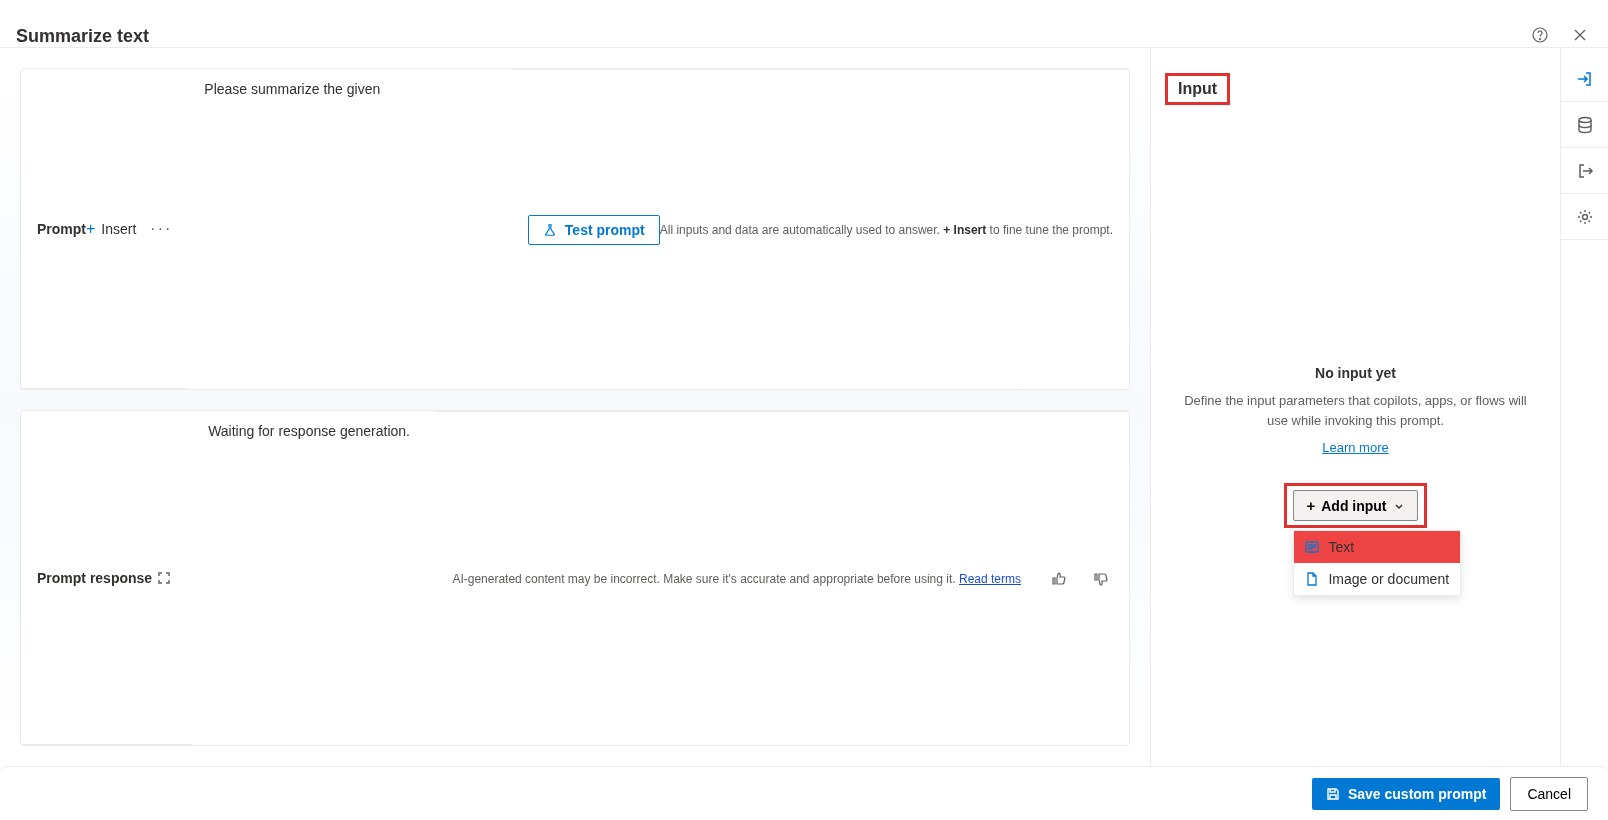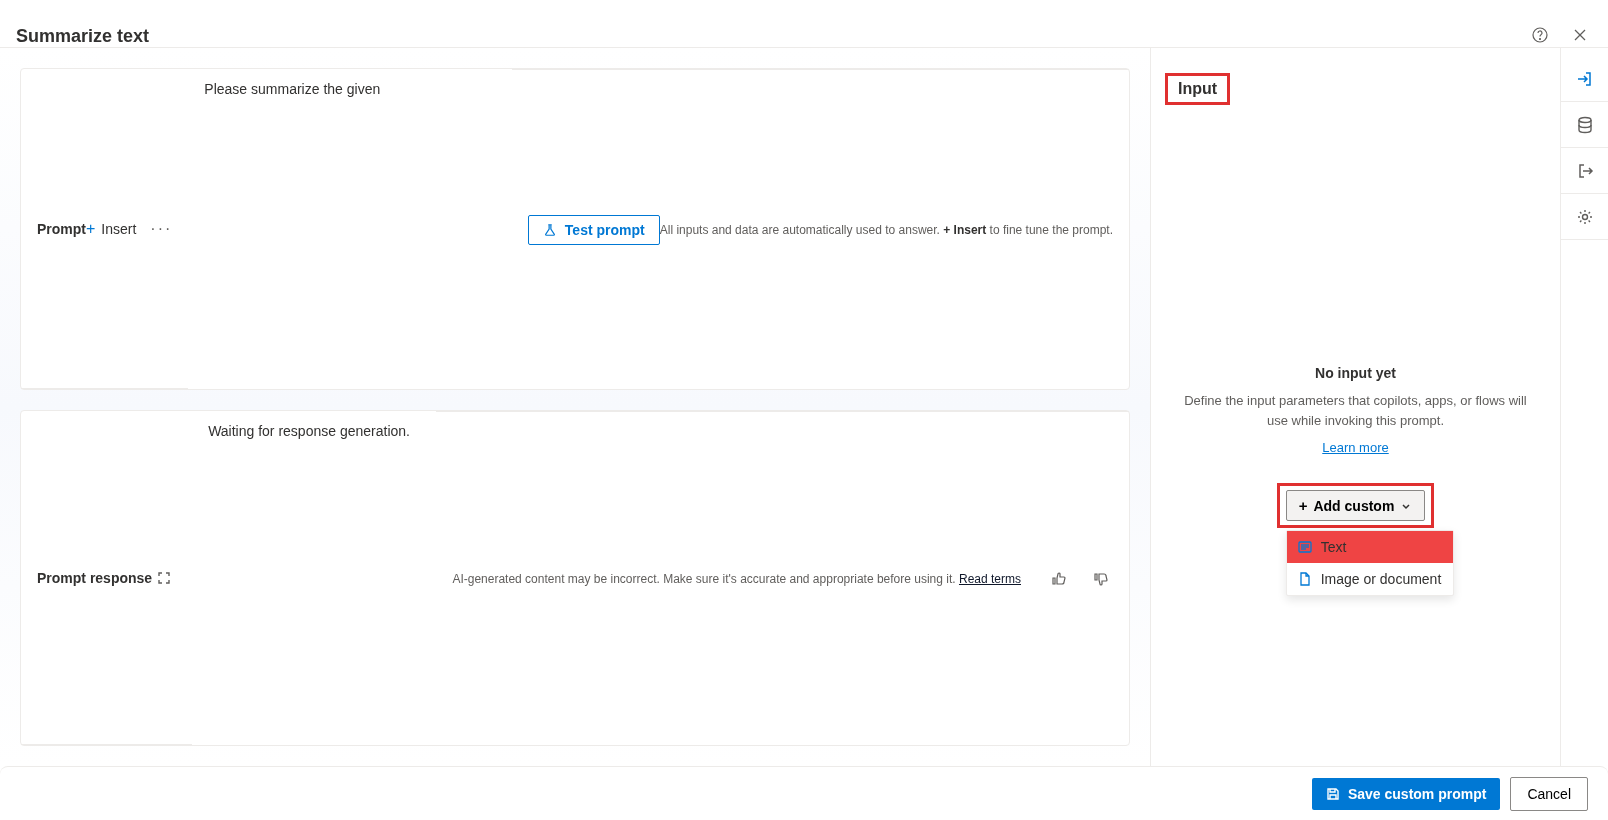--- a/index.html
+++ b/index.html
@@ -30,21 +30,21 @@
     .prompt-footer { display: flex; align-items: center; justify-content: space-between; padding: 12px 16px; border-top: 1px solid #edebe9; }
     .test-btn { display: flex; align-items: center; gap: 8px; border: 1px solid #0078d4; color: #0078d4; background: #fff; font-size: 14px; font-weight: 600; padding: 6px 14px; border-radius: 2px; cursor: pointer; }
     .footer-hint { font-size: 12px; color: #605e5c; }
     .footer-hint b { color: #323130; }
     
     .response-card { flex: 1; min-height: 0; }
     .response-header { display: flex; align-items: center; justify-content: space-between; padding: 12px 16px; border-bottom: 1px solid #edebe9; }
     .response-header h2 { font-size: 14px; font-weight: 600; }
     .response-body { flex: 1; padding: 12px 16px; font-size: 14px; }
     .response-footer { display: flex; align-items: center; gap: 16px; padding: 12px 16px; border-top: 1px solid #edebe9; font-size: 12px; color: #605e5c; }
-    .response-footer a { color: #0f172a; text-decoration: underline; text-align: right; }
+    .response-footer a { color: #1d4ed8; text-decoration: underline; text-align: right; }
     .thumbs { display: flex; gap: 18px; margin-left: 10px; }
     
     .right-col { width: 410px; border-left: 1px solid #edebe9; padding: 12px 14px; position: relative; }
     .input-tab { display: inline-block; font-size: 16px; font-weight: 600; padding: 4px 10px; border: 3px solid #e03030; margin-top: 13px; }
     
     .no-input-block { text-align: center; margin-top: 260px; display: flex; flex-direction: column; align-items: center; gap: 10px; padding: 0 14px; }
     .no-input-title { font-size: 14px; font-weight: 600; }
     .no-input-desc { font-size: 13px; color: #605e5c; line-height: 1.5; }
     .learn-more { color: #0078d4; text-decoration: underline; font-size: 13px; }
     
@@ -151,21 +151,21 @@
 
   <div class="right-col">
     <span class="input-tab">Input</span>
     <div class="no-input-block">
       <div class="no-input-title">No input yet</div>
       <div class="no-input-desc">Define the input parameters that copilots, apps, or flows will use while invoking this prompt.</div>
       <a href="#" class="learn-more">Learn more</a>
       <div class="add-input-wrap">
         <button class="add-input-btn">
           <span class="plus">+</span>
-          <span>Add custom</span>
+          <span>Add input</span>
           <svg width="12" height="12" viewBox="0 0 12 12" fill="none" stroke="#323130" stroke-width="1.5">
               <path d="M3 5l3 3 3-3"></path>
             </svg>
         </button>
         <div class="dropdown">
           <div class="dropdown-item hover">
             <span class="di-icon">
               <svg width="14" height="14" viewBox="0 0 14 14" fill="none" stroke="#0078d4" stroke-width="1.3">
                   <rect x="1" y="2" width="12" height="10" rx="1"></rect>
                   <line x1="3" y1="5" x2="11" y2="5"></line>

